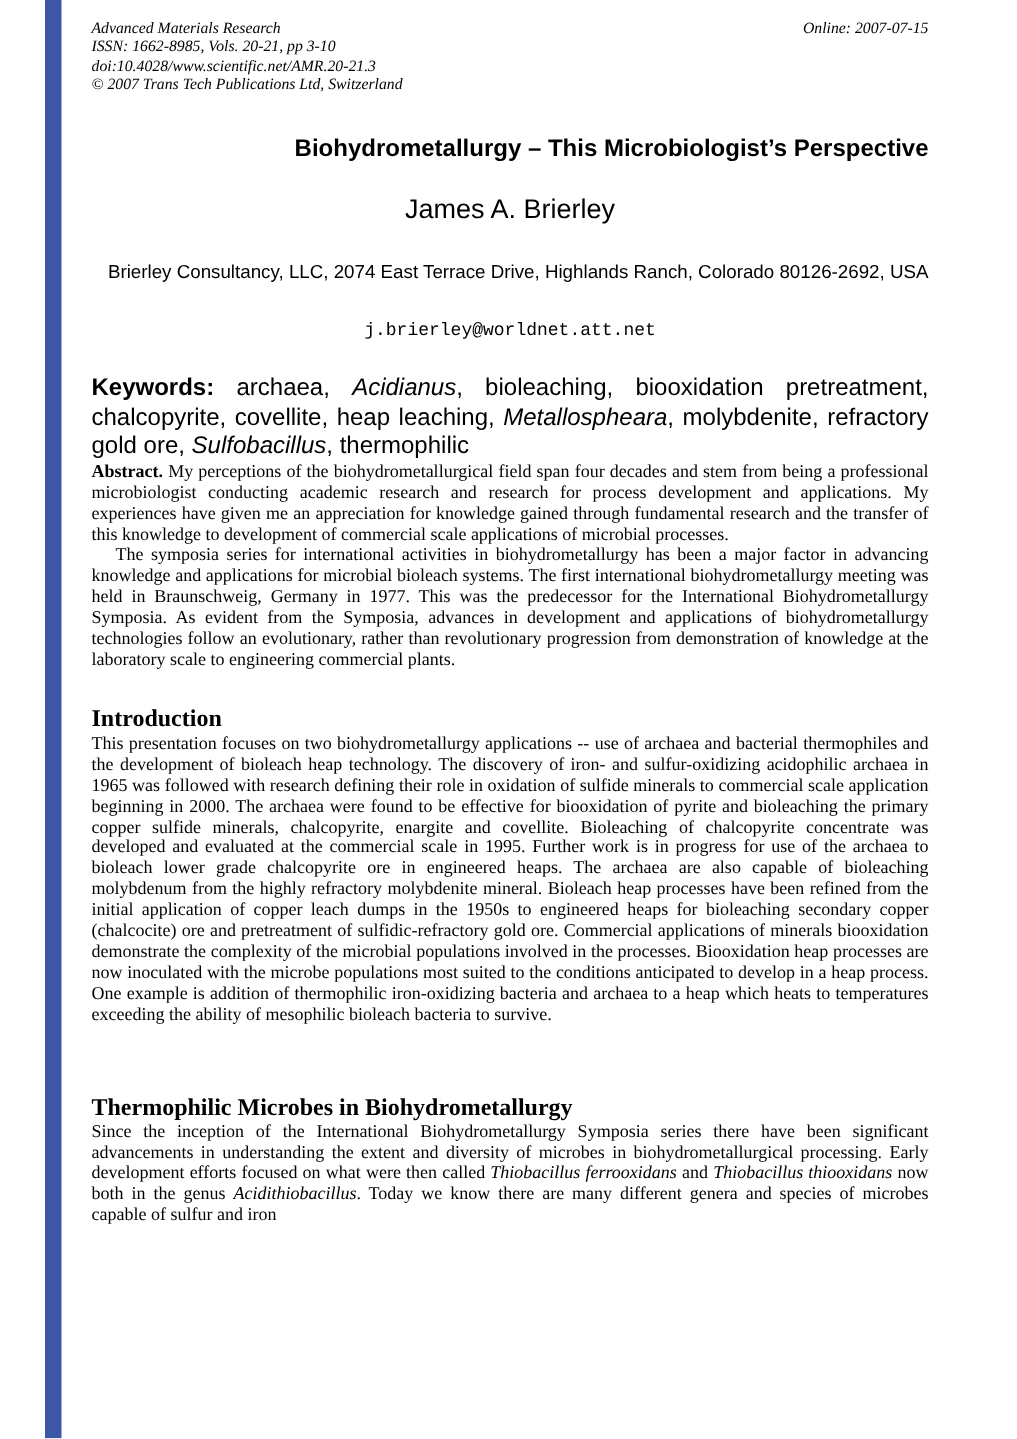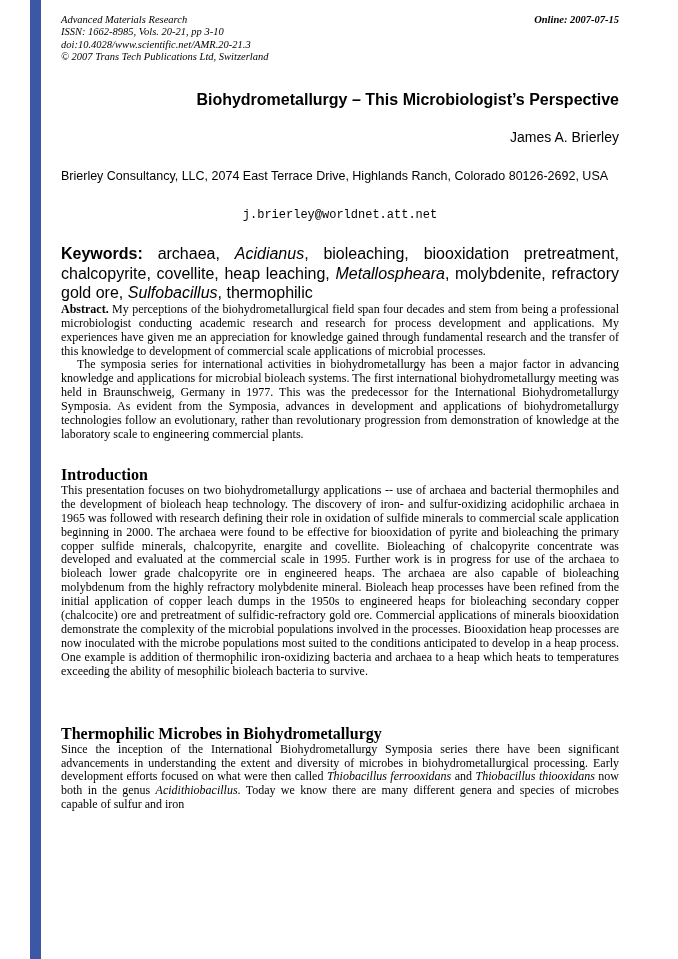--- a/index.html
+++ b/index.html
@@ -28,38 +28,38 @@
   }
   .hdr {
     display: flex;
     justify-content: space-between;
     align-items: flex-start;
     font-style: italic;
     font-size: 10.5px;
     line-height: 1.18;
   }
   .hdr-left div { white-space: nowrap; }
-  .hdr-right { white-space: nowrap; text-align: right; font-weight: bold; }
+  .hdr-right { white-space: nowrap; text-align: right; }
   .title {
     margin-top: 26px;
     text-align: right;
     font-family: "Liberation Sans", sans-serif;
     font-weight: bold;
     font-size: 16px;
     line-height: 1.2;
   }
   .author {
     margin-top: 20px;
-    text-align: right;
+    text-align: center;
     font-family: "Liberation Sans", sans-serif;
-    font-size: 14px;
+    font-size: 18px;
   }
   .affil {
     margin-top: 24px;
-    text-align: left;
+    text-align: right;
     font-family: "Liberation Sans", sans-serif;
     font-size: 12.5px;
     line-height: 1.25;
   }
   .email {
     margin-top: 24px;
     text-align: center;
     font-family: Liberation Mono, monospace;
     font-size: 12px;
   }

